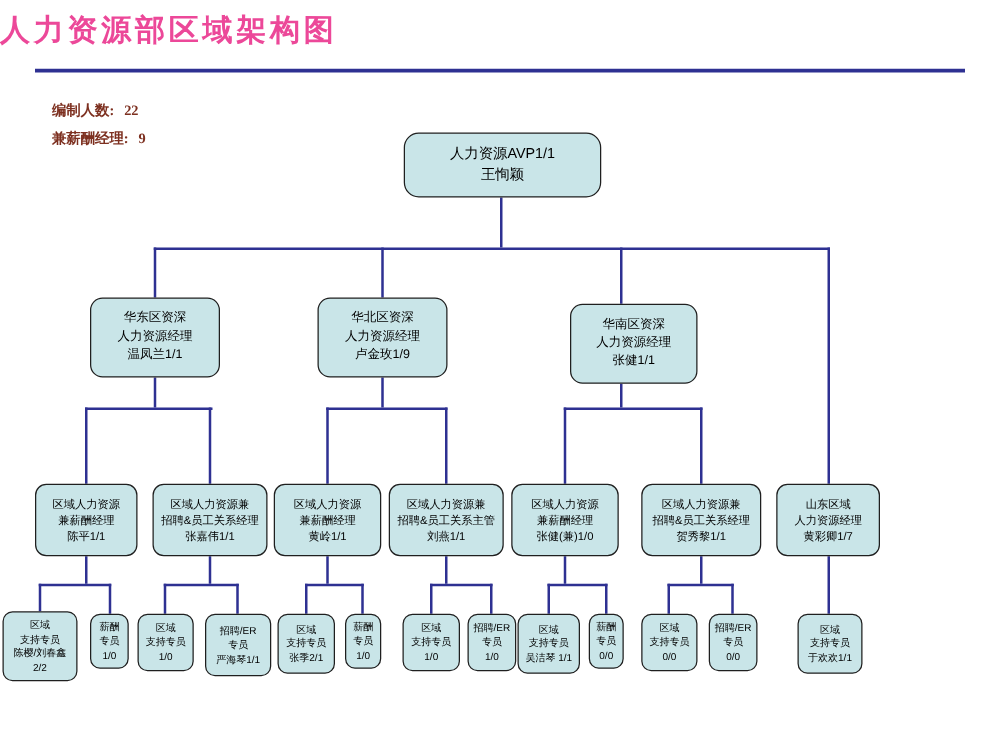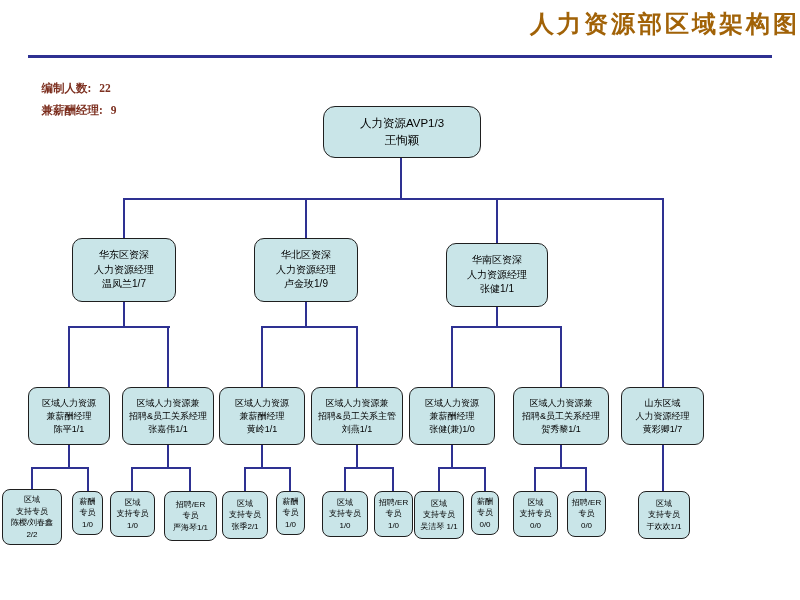--- a/index.html
+++ b/index.html
@@ -1,19 +1,19 @@
 <!DOCTYPE html>
 <html style="--box-fill: #c9e5e8; --box-border: #1f1f1f; --connector: #2e3192; --stats-text: #7d3020;"><head>
 <meta charset="utf-8">
 <style>
   html,body{margin:0;padding:0;}
   body{width:800px;height:600px;font-family:"Liberation Sans","DejaVu Sans",sans-serif;background:#ffffff;}
   .page{position:absolute;top:0;left:0;width:800px;height:600px;background:#fff;overflow:hidden;}
-  .title{position:absolute;top:8px;left:0;right:0;text-align:right;font-family:"Liberation Serif","DejaVu Serif",serif;
-         font-size:24px;font-weight:bold;color:#a16207;letter-spacing:3px;padding-left:39px;}
+  .title{position:absolute;top:8px;left:0;right:0;text-align:left;font-family:"Liberation Serif","DejaVu Serif",serif;
+         font-size:24px;font-weight:bold;color:#ec4899;letter-spacing:3px;}
   .rule{position:absolute;left:28px;top:55px;width:744px;height:3px;background:var(--connector,#2e3192);}
   .stats-row{position:absolute;left:30px;font-family:"Liberation Serif","DejaVu Serif",serif;
              font-size:11.5px;font-weight:bold;color:var(--stats-text,#7d3020);white-space:pre;}
   .stats-row .lbl{margin-right:8px;}
   .box{position:absolute;background:var(--box-fill,#c9e5e8);border:1.4px solid var(--box-border,#1f1f1f);
        border-radius:10px;display:flex;align-items:center;justify-content:center;text-align:center;
        white-space:pre-line;word-break:keep-all;color:#000;box-sizing:border-box;overflow:visible;}
   .lv1{font-size:11.5px;line-height:17px;border-radius:12px;}
   .lv2{font-size:10px;line-height:14.5px;}
   .lv3{font-size:9px;line-height:13px;border-radius:9px;}
@@ -84,30 +84,30 @@
   <div class="cn v" style="left:438px;top:467px;height:24px;"></div>
   <div class="cn v" style="left:484px;top:467px;height:24px;"></div>
 
   <div class="cn v" style="left:560px;top:445px;height:22px;"></div>
   <div class="cn h" style="left:534px;top:467px;width:53px;"></div>
   <div class="cn v" style="left:534px;top:467px;height:24px;"></div>
   <div class="cn v" style="left:585px;top:467px;height:24px;"></div>
 
   <div class="cn v" style="left:662px;top:445px;height:46px;"></div>
 
-  <div class="box lv1" style="left:323px;top:106px;width:158px;height:52px;">人力资源AVP1/3
+  <div class="box lv1" style="left:323px;top:106px;width:158px;height:52px;">人力资源AVP1/1
 王恂颖</div>
 
   <div class="box lv2" style="left:72px;top:238px;width:104px;height:64px;">华东区资深
 人力资源经理
-温凤兰1/7</div>
+温凤兰1/1</div>
   <div class="box lv2" style="left:254px;top:238px;width:104px;height:64px;">华北区资深
 人力资源经理
 卢金玫1/9</div>
-  <div class="box lv2" style="left:446px;top:243px;width:102px;height:64px;">华南区资深
+  <div class="box lv2" style="left:456px;top:243px;width:102px;height:64px;">华南区资深
 人力资源经理
 张健1/1</div>
 
   <div class="box lv3" style="left:28px;top:387px;width:82px;height:58px;">区域人力资源
 兼薪酬经理
 陈平1/1</div>
   <div class="box lv3" style="left:122px;top:387px;width:92px;height:58px;">区域人力资源兼
 招聘&amp;员工关系经理
 张嘉伟1/1</div>
   <div class="box lv3" style="left:219px;top:387px;width:86px;height:58px;">区域人力资源

